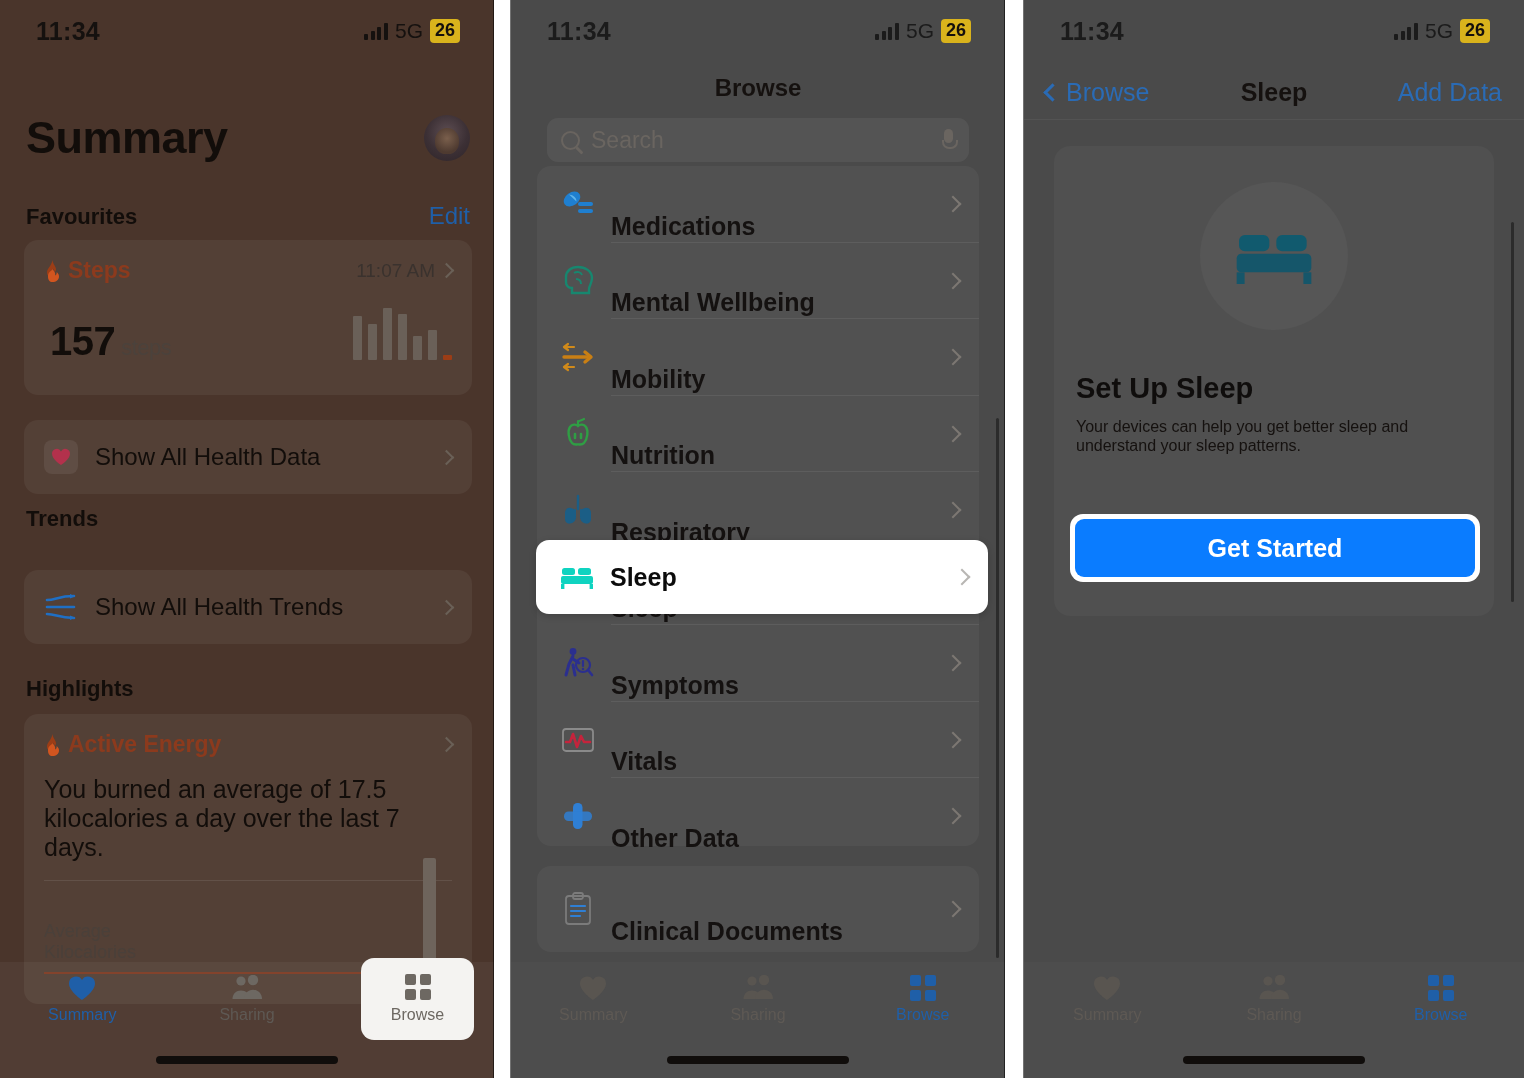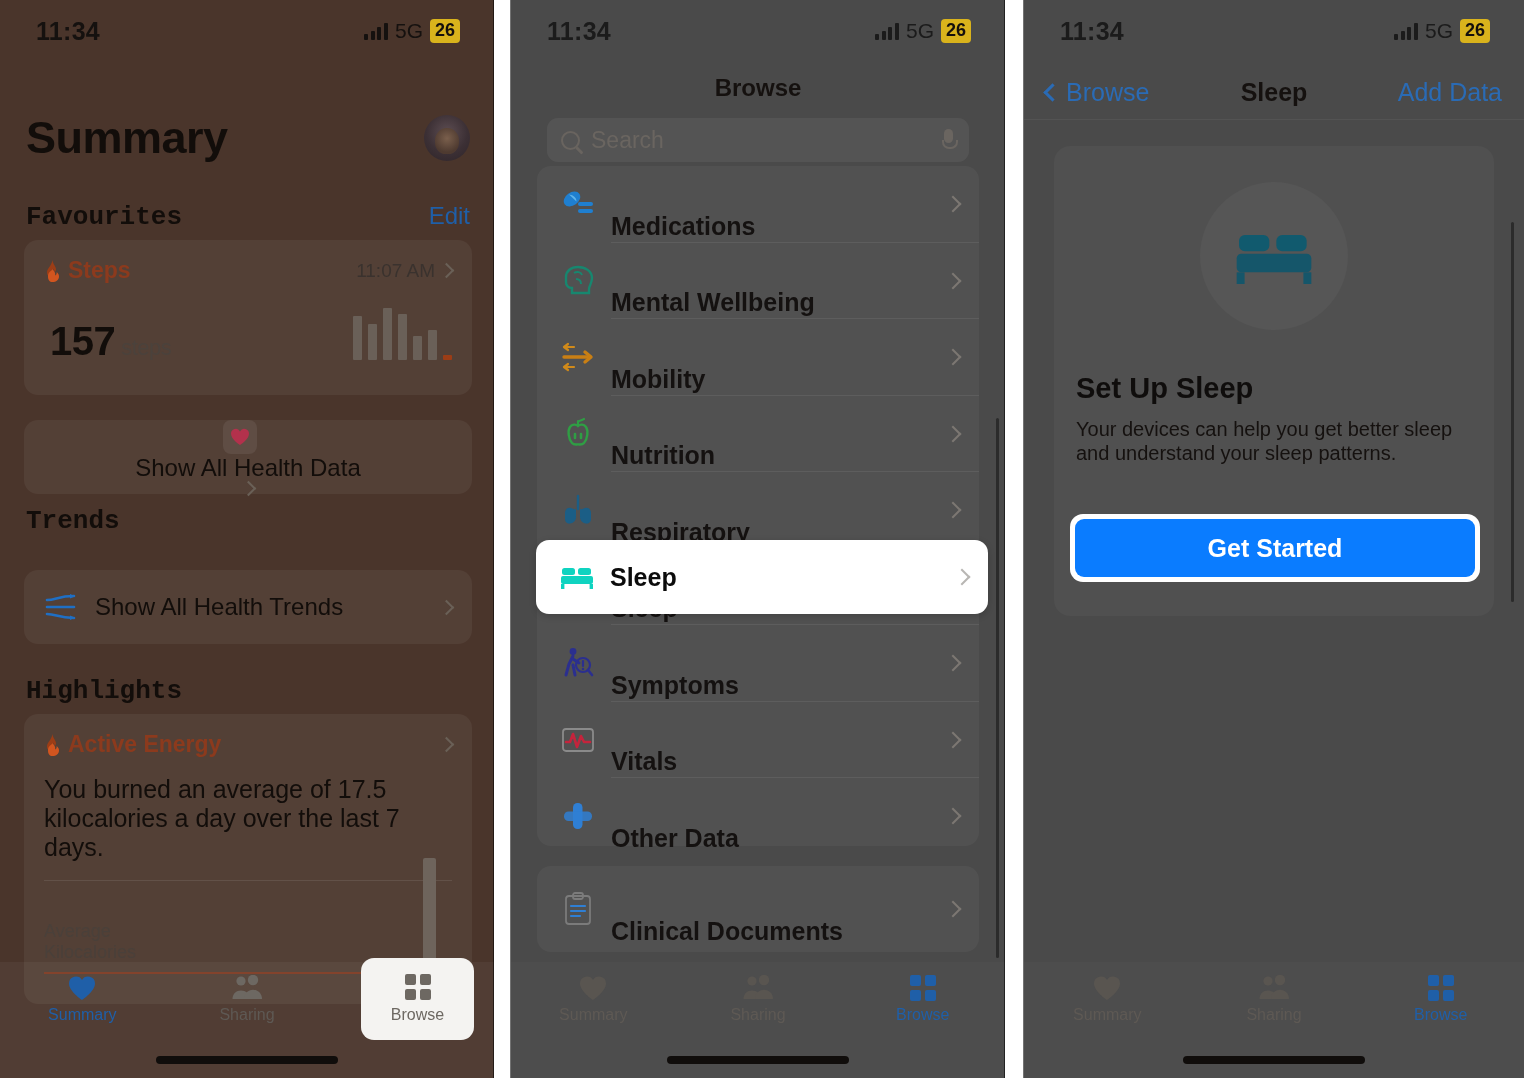--- a/index.html
+++ b/index.html
@@ -54,21 +54,21 @@
   }
   .avatar::after{
     content:""; position:absolute; left:11px; top:13px; width:24px; height:26px;
     border-radius: 48% 48% 44% 44%;
     background: radial-gradient(circle at 50% 40%, #7a5f4c 0%, #4e3a30 70%);
   }
   .sec-head {
     position: absolute; left: 26px; right: 24px;
     display: flex; align-items: baseline; justify-content: space-between;
   }
-  .sec-head .h { font-size: 26px; font-weight: bold; color: #120d0a; font-family: Liberation Mono, monospace; }
+  .sec-head .h { font-size: 22px; font-weight: bold; color: #120d0a; }
   .sec-head .edit { font-size: 24px; color: #1f5fa8; }
 
   .card {
     position: absolute; left: 24px; right: 22px;
     background: rgba(255,255,255,.055);
     border-radius: 14px;
   }
   .card-row { display: flex; align-items: center; }
 
   .steps-card { top: 240px; height: 155px; padding: 17px 20px 0 20px; }
@@ -88,21 +88,21 @@
   .spark i.last { background: #9c3d16; }
 
   .row-card { height: 74px; padding: 0 20px; }
   .row-card .row-ico {
     width: 34px; height: 34px; border-radius: 8px;
     display: flex; align-items: center; justify-content: center;
     background: rgba(255,255,255,.07); margin-right: 17px;
   }
   .row-card .row-txt { flex: 1; font-size: 24px; color: #120d0a; }
 
-  #card-show-health-data { top: 420px; flex-direction: column; }
+  #card-show-health-data { top: 420px; }
   #card-show-trends { top: 570px; }
   #card-show-trends .row-ico { background: transparent; }
 
   .hl-card { top: 714px; left: 24px; right: 22px; height: 290px; padding: 17px 20px 0 20px; }
   .hl-head { display: flex; align-items: center; justify-content: space-between; }
   .hl-label { display: flex; align-items: center; gap: 7px; font-size: 23px; font-weight: bold; color: #8c3a1d; }
   .hl-text { margin-top: 17px; font-size: 25px; line-height: 1.16; color: #120d0a; font-weight: 400; }
   .hl-rule { margin-top: 18px; height: 1px; background: rgba(255,255,255,.09); }
   .hl-axis { position: absolute; left: 20px; bottom: 40px; font-size: 18px; line-height: 1.2; color: #4a403a; }
   .hl-bar  { position: absolute; right: 36px; bottom: 36px; width: 13px; height: 110px; background: #6e645c; border-radius: 2px; }
@@ -192,21 +192,21 @@
     background: rgba(255,255,255,.035); border-radius: 16px;
     padding: 26px 22px 0 22px;
   }
   .bed-badge {
     width: 148px; height: 148px; border-radius: 50%;
     background: rgba(255,255,255,.035);
     margin: 10px auto 0 auto;
     display: flex; align-items: center; justify-content: center;
   }
   .setup-title { margin-top: 42px; font-size: 29px; font-weight: bold; color: #0f0d0c; }
-  .setup-desc { margin-top: 12px; font-size: 20px; line-height: 1.21; color: #15110f; }
+  .setup-desc { margin-top: 12px; font-size: 16px; line-height: 1.21; color: #15110f; }
   .get-started-wrap {
     position: absolute; left: 1070px; top: 514px; width: 410px; height: 68px;
     background: #ffffff; border-radius: 13px; padding: 5px; z-index: 8;
   }
   .get-started {
     width: 100%; height: 100%; background: #0a7cff; border-radius: 9px;
     display: flex; align-items: center; justify-content: center;
     color: #ffffff; font-size: 25px; font-weight: bold;
   }
 

